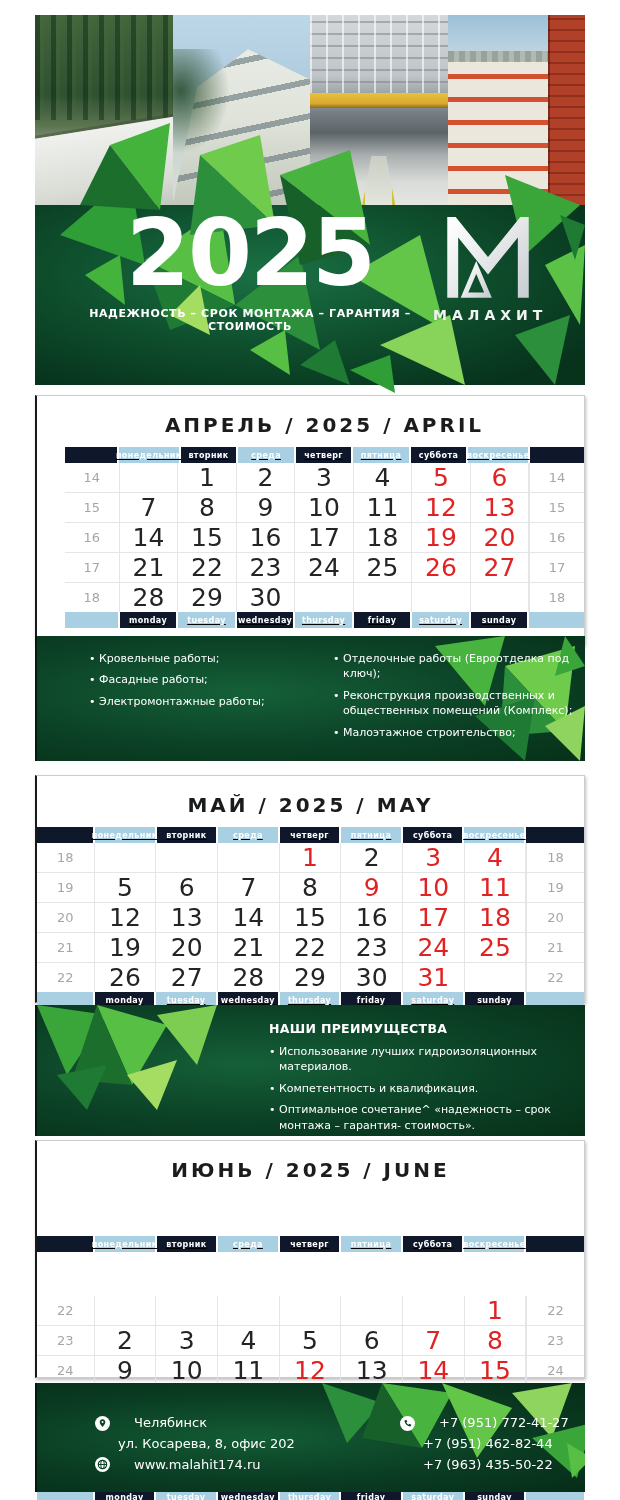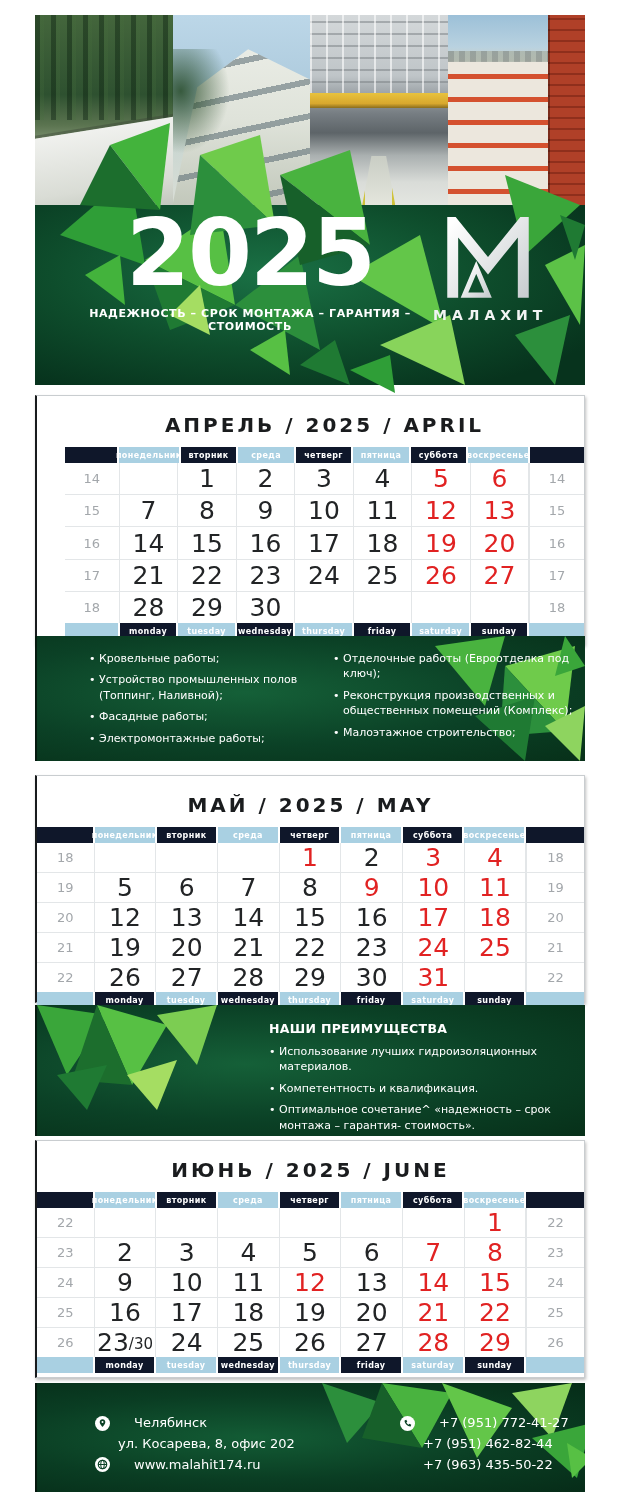--- a/index.html
+++ b/index.html
@@ -32,38 +32,38 @@
   .hero .tagline { position:absolute; left:20px; top:102px; width:390px; text-align:center; font-size:11px; font-weight:700; letter-spacing:.6px; color:#ffffff; }
   .logo { position:absolute; left:398px; top:12px; width:110px; text-align:center; }
   .logo svg { display:block; margin:0 auto; }
   .logo .brand { margin-top:6px; font-size:14px; font-weight:700; letter-spacing:5px; color:#f2f4f3; }
   .tris { position:absolute; pointer-events:none; }
 
   
   .card { position:absolute; left:35px; width:550px; background:#fff; border:1px solid #c9cdd0; border-left:2px solid #181b1d; box-shadow:1px 2px 3px rgba(0,0,0,.25); display:flex; flex-direction:column; }
   .card.april { top:395px; height:250px;padding-left:28px; }
   .card.may   { top:775px; height:228px; }
-  .card.june  { top:1140px; height:238px; }
+  .card.june  { top:1140px; height:238px;gap:44px; }
   .card .title { flex:0 0 auto; padding:17px 0 10px 0; text-align:center; font-size:20px; font-weight:700; letter-spacing:3px; color:#1a1c1e; }
-  .dow { flex:0 0 16px; display:flex; }
+  .dow { flex:0 0 16px; display:flex;text-decoration:underline; }
   .dcell { height:16px; display:flex; align-items:center; justify-content:center; font-size:8px; font-weight:700; color:#ffffff; letter-spacing:.4px; border-right:2px solid #fff; }
   .dcell:last-child { border-right:none; }
   .dcell.edge { width:58px; }
   .dcell.lab { width:62px; }
   .b-dark { background:#0f172a; }
   .b-light { background:#a9d0e2; }
   .grid { flex:1 1 auto; display:flex; flex-direction:column; }
   .week { flex:1 1 0; display:flex; border-bottom:1px solid #e3e6e8; }
   .week:last-child { border-bottom:none; }
   .wn { width:58px; display:flex; align-items:center; justify-content:center; font-size:13px; color:#a3a7ab; border-right:1px solid #e3e6e8; }
   .wn:last-child { border-right:none; border-left:1px solid #e3e6e8; }
   .dc { width:62px; display:flex; align-items:center; justify-content:center; font-size:25px; color:#222426; border-right:1px solid #e3e6e8; }
   .dc.red { color:#e12222; }
   .dc .sub { font-size:15px; align-self:flex-end; padding-bottom:4px; }
-  .dow.bottom { margin-bottom:5px; }
+  .dow.bottom { margin-bottom:16px; }
 
   
   .band { position:absolute; left:35px; width:550px; color:#fff; overflow:hidden; background:radial-gradient(ellipse at 38% 45%,#156038 0%,#0b4126 55%,#073019 100%); border-left:2px solid rgba(5,20,12,.8); }
   .band1 { top:636px; height:125px; }
   .band2 { top:1005px; height:131px; }
   .band ul { list-style:none; }
   .band li { position:relative; padding-left:10px; font-size:11px; line-height:1.4; margin-bottom:6px; }
   .band li::before { content:"•"; position:absolute; left:0; top:0; }
   .band1 .colL { position:absolute; left:52px; top:15px; width:238px; }
   .band1 .colR { position:absolute; left:296px; top:15px; width:250px; }
@@ -407,21 +407,20 @@
     <svg class="tris" data-interactable="false" style="right:0;top:0;" width="170" height="125" viewBox="0 0 170 125">
       <polygon points="20,10 90,0 70,70" fill="#49b33f"></polygon>
       <polygon points="90,30 160,10 150,95" fill="#6fcb4b"></polygon>
       <polygon points="90,30 150,95 85,100" fill="#2c8f3c"></polygon>
       <polygon points="60,80 120,60 110,125" fill="#1f7a33"></polygon>
       <polygon points="130,90 170,70 165,125" fill="#8ed45f"></polygon>
       <polygon points="150,0 170,30 140,40" fill="#3aa63a"></polygon>
     </svg>
     <ul class="colL" data-interactable="false">
         <li data-interactable="false">Кровельные работы;</li>
-        <li data-interactable="false">Устройство промышленных полов (Топпинг, Наливной);</li>
         <li data-interactable="false">Фасадные работы;</li>
         <li data-interactable="false">Электромонтажные работы;</li>
       </ul>
     <ul class="colR" data-interactable="false">
         <li data-interactable="false">Отделочные работы (Евроотделка под ключ);</li>
         <li data-interactable="false">Реконструкция производственных и общественных помещений (Комплекс);</li>
         <li data-interactable="false">Малоэтажное строительство;</li>
       </ul>
   </div>
 

